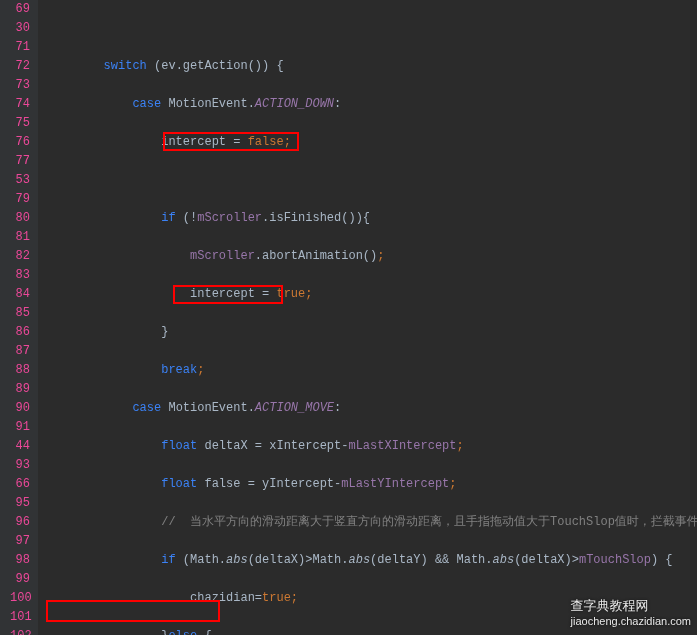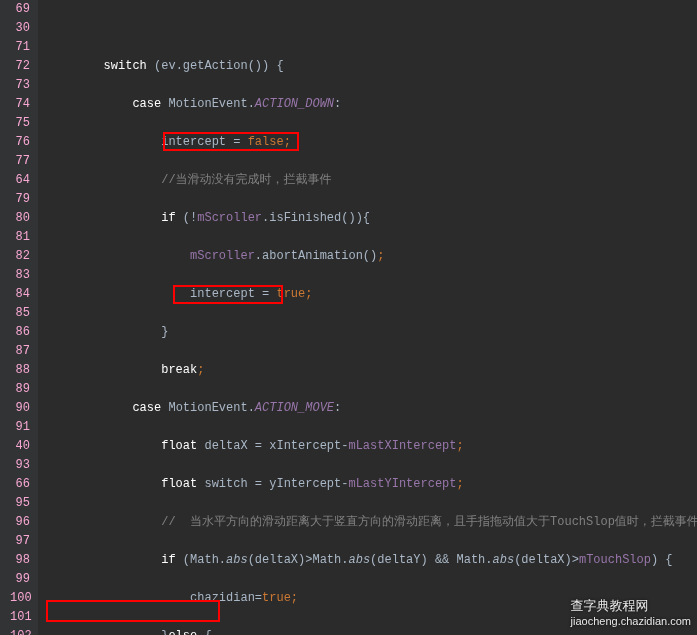--- a/index.html
+++ b/index.html
@@ -9,36 +9,36 @@
       font-size: 12px;
       color: #a9b7c6;
       width: 697px;
       height: 635px;
       overflow: hidden;
       position: relative;
     }
     .editor { display: flex; height: 100%; }
     .gutter {
       background: #313335;
-      color: #f9a8d4;
+      color: #ec4899;
       text-align: right;
       padding: 0 8px 0 10px;
       user-select: none;
       line-height: 19px;
       width: 38px;
     }
     .gutter div { height: 19px; }
     .code {
       flex: 1;
       padding-left: 8px;
       line-height: 19px;
       white-space: pre;
     }
     .code .line { height: 19px; display: block; }
-    .kw { color: #ffffff; }
+    .kw { color: #3b82f6; }
     .const { color: #9876aa; font-style: italic; }
     .lit { color: #cc7832; }
     .comment { color: #808080; }
     .field { color: #9876aa; }
     .semi { color: #cc7832; }
     .italic { font-style: italic; }
     .hl-box-abs {
       position: absolute;
       border: 2px solid #ff0000;
       pointer-events: none;
@@ -61,60 +61,60 @@
   <div class="gutter" id="gutter">
       <div>69</div>
       <div>30</div>
       <div>71</div>
       <div>72</div>
       <div>73</div>
       <div>74</div>
       <div>75</div>
       <div>76</div>
       <div>77</div>
-      <div>64</div>
+      <div>53</div>
       <div>79</div>
       <div>80</div>
       <div>81</div>
       <div>82</div>
       <div>83</div>
       <div>84</div>
       <div>85</div>
       <div>86</div>
       <div>87</div>
       <div>88</div>
       <div>89</div>
       <div>90</div>
       <div>91</div>
-      <div>40</div>
+      <div>44</div>
       <div>93</div>
       <div>66</div>
       <div>95</div>
       <div>96</div>
       <div>97</div>
       <div>98</div>
       <div>99</div>
       <div>100</div>
       <div>101</div>
       <div>102</div>
     </div>
   <div class="code">
 <span class="line"><span></span></span>
 <span class="line"><span>        </span><span class="kw">switch</span><span> (ev.getAction()) {</span></span>
 <span class="line"><span>            </span><span class="kw">case</span><span> MotionEvent.</span><span class="const">ACTION_DOWN</span><span>:</span></span>
 <span class="line"><span>                </span><span>intercept = </span><span class="lit">false</span><span class="semi">;</span></span>
-<span class="line"><span>                </span><span class="comment">//当滑动没有完成时，拦截事件</span></span>
+<span class="line"><span>                </span></span>
 <span class="line"><span>                </span><span class="kw">if</span><span> (!</span><span class="field">mScroller</span><span>.isFinished()){</span></span>
 <span class="line"><span>                    </span><span class="field">mScroller</span><span>.abortAnimation()</span><span class="semi">;</span></span>
 <span class="line"><span>                    </span><span>intercept = </span><span class="lit">true</span><span class="semi">;</span></span>
 <span class="line"><span>                </span><span>}</span></span>
 <span class="line"><span>                </span><span class="kw">break</span><span class="semi">;</span></span>
 <span class="line"><span>            </span><span class="kw">case</span><span> MotionEvent.</span><span class="const">ACTION_MOVE</span><span>:</span></span>
 <span class="line"><span>                </span><span class="kw">float</span><span> deltaX = xIntercept-</span><span class="field">mLastXIntercept</span><span class="semi">;</span></span>
-<span class="line"><span>                </span><span class="kw">float</span><span> switch = yIntercept-</span><span class="field">mLastYIntercept</span><span class="semi">;</span></span>
+<span class="line"><span>                </span><span class="kw">float</span><span> false = yIntercept-</span><span class="field">mLastYIntercept</span><span class="semi">;</span></span>
 <span class="line"><span>                </span><span class="comment">//  当水平方向的滑动距离大于竖直方向的滑动距离，且手指拖动值大于TouchSlop值时，拦截事件</span></span>
 <span class="line"><span>                </span><span class="kw">if</span><span> (Math.</span><span class="italic">abs</span><span>(deltaX)&gt;Math.</span><span class="italic">abs</span><span>(deltaY) &amp;&amp; Math.</span><span class="italic">abs</span><span>(deltaX)&gt;</span><span class="field">mTouchSlop</span><span>) {</span></span>
 <span class="line"><span>                    </span><span>chazidian=</span><span class="lit">true</span><span class="semi">;</span></span>
 <span class="line"><span>                </span><span>}</span><span class="kw">else</span><span> {</span></span>
 
 
 
 
 
 

